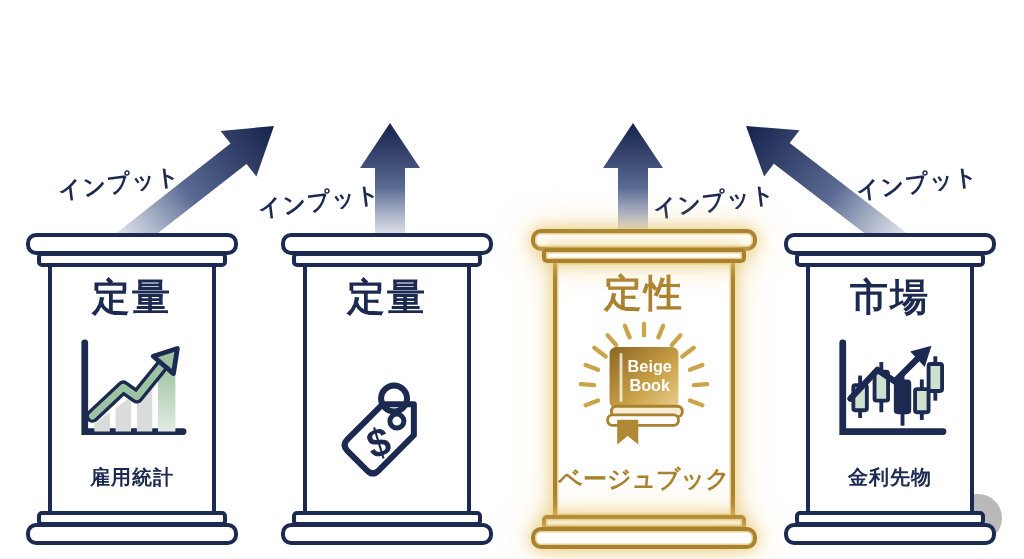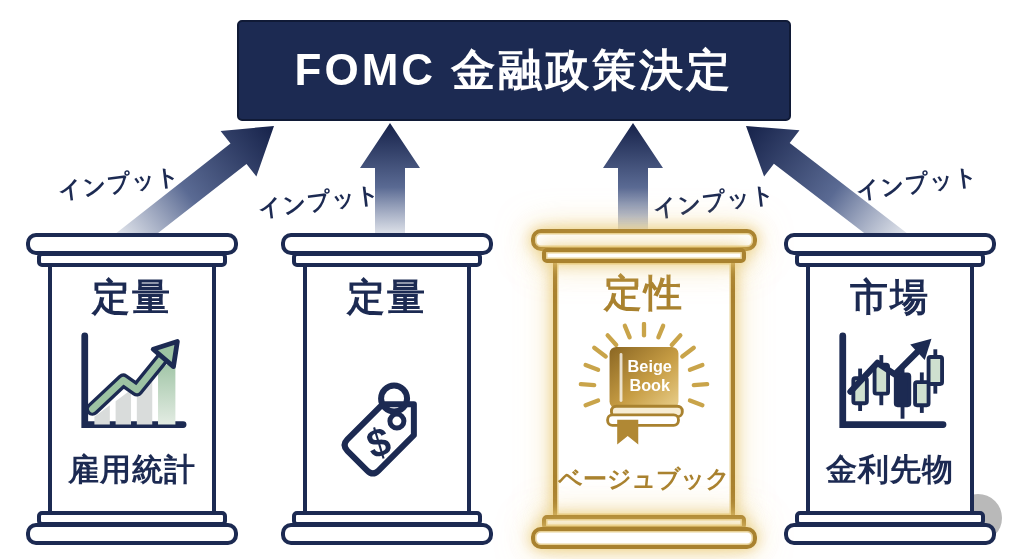--- a/index.html
+++ b/index.html
@@ -24,21 +24,21 @@
   .pillar{position:absolute;top:233px;width:212px;height:312px;z-index:2;}
   .pillar .part{position:absolute;background:#ffffff;border:4px solid #1c2a52;box-sizing:border-box;}
   .pillar .shaft{top:30px;bottom:30px;left:22px;right:22px;border-radius:3px;
                  display:flex;flex-direction:column;align-items:center;justify-content:space-between;
                  padding:10px 0 20px 0;}
   .pillar .cap1{top:0;left:0;right:0;height:22px;border-radius:10px;}
   .pillar .cap2{top:19px;left:11px;right:11px;height:15px;border-radius:5px;}
   .pillar .base2{bottom:19px;left:11px;right:11px;height:15px;border-radius:5px;}
   .pillar .base1{bottom:0;left:0;right:0;height:22px;border-radius:10px;}
   .pillar-category{font-size:38px;font-weight:bold;color:#1c2a52;letter-spacing:2px;line-height:1.1;}
-  .pillar-label{font-size:31px;font-weight:bold;color:#1c2a52;letter-spacing:1px;white-space:nowrap;}
+  .pillar-label{font-size:20px;font-weight:bold;color:#1c2a52;letter-spacing:1px;white-space:nowrap;}
   .pillar-icon{flex:0 0 auto;display:flex;align-items:center;justify-content:center;}
 
   .pillar.p1{left:26px;}
   .pillar.p2{left:281px;}
   .pillar.p3{left:531px;top:229px;width:226px;height:320px;}
   .pillar.p4{left:784px;}
 
   
   .pillar.gold .part{border-color:#a9822f;
       box-shadow:0 0 14px rgba(235,204,122,0.95),0 0 34px rgba(235,204,122,0.55),inset 0 0 0 1.5px #e8d195;}
@@ -47,23 +47,20 @@
 
   
   .watermark{position:absolute;left:954px;top:494px;width:48px;height:48px;border-radius:50%;
              background:#b9b9b9;z-index:1;}
 </style>
 </head>
 <body>
 
 <div class="canvas">
 
-  <div class="header">
-    <div class="header-title">FOMC 金融政策決定</div>
-  </div>
 
   <svg class="arrows" width="1024" height="559" viewBox="0 0 1024 559">
     <defs>
       <linearGradient id="gA1" gradientUnits="userSpaceOnUse" x1="118" y1="248" x2="274" y2="126">
         <stop offset="0" stop-color="#e8ebf0" stop-opacity="0.85"></stop>
         <stop offset="0.45" stop-color="#5a6a93"></stop>
         <stop offset="1" stop-color="#16224a"></stop>
       </linearGradient>
       <linearGradient id="gA2" gradientUnits="userSpaceOnUse" x1="390" y1="240" x2="390" y2="123">
         <stop offset="0" stop-color="#e8ebf0" stop-opacity="0.85"></stop>

